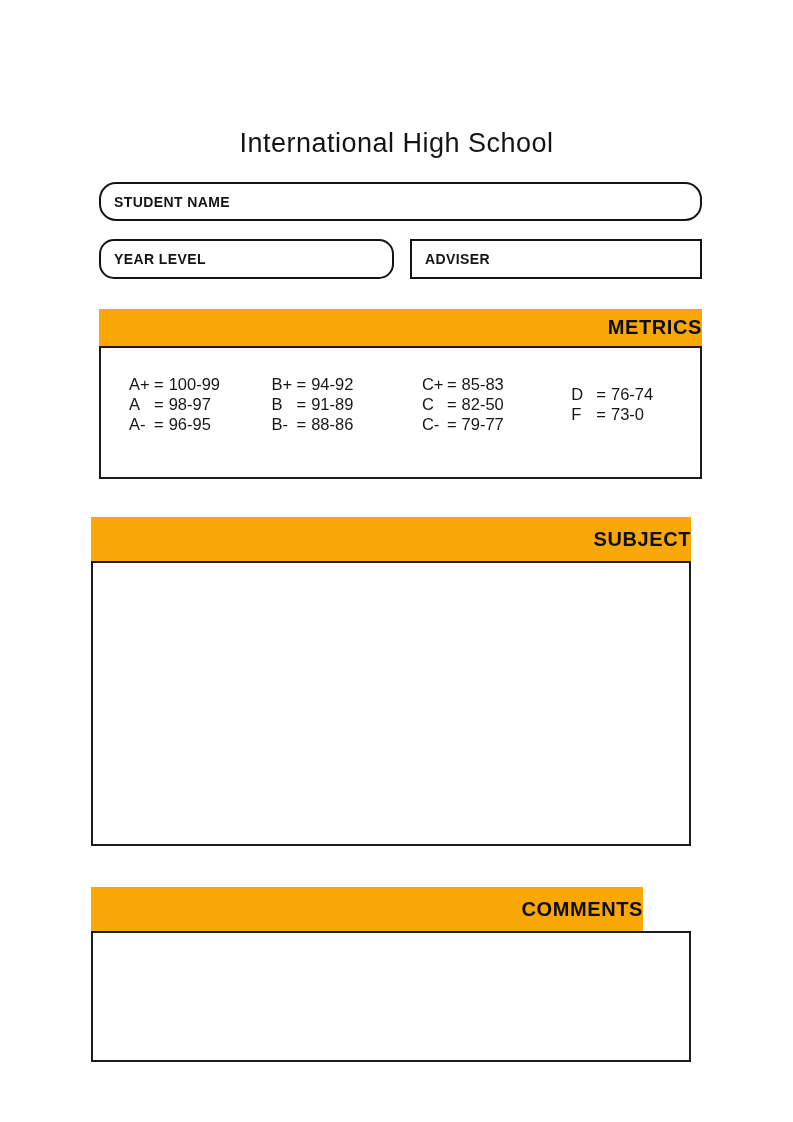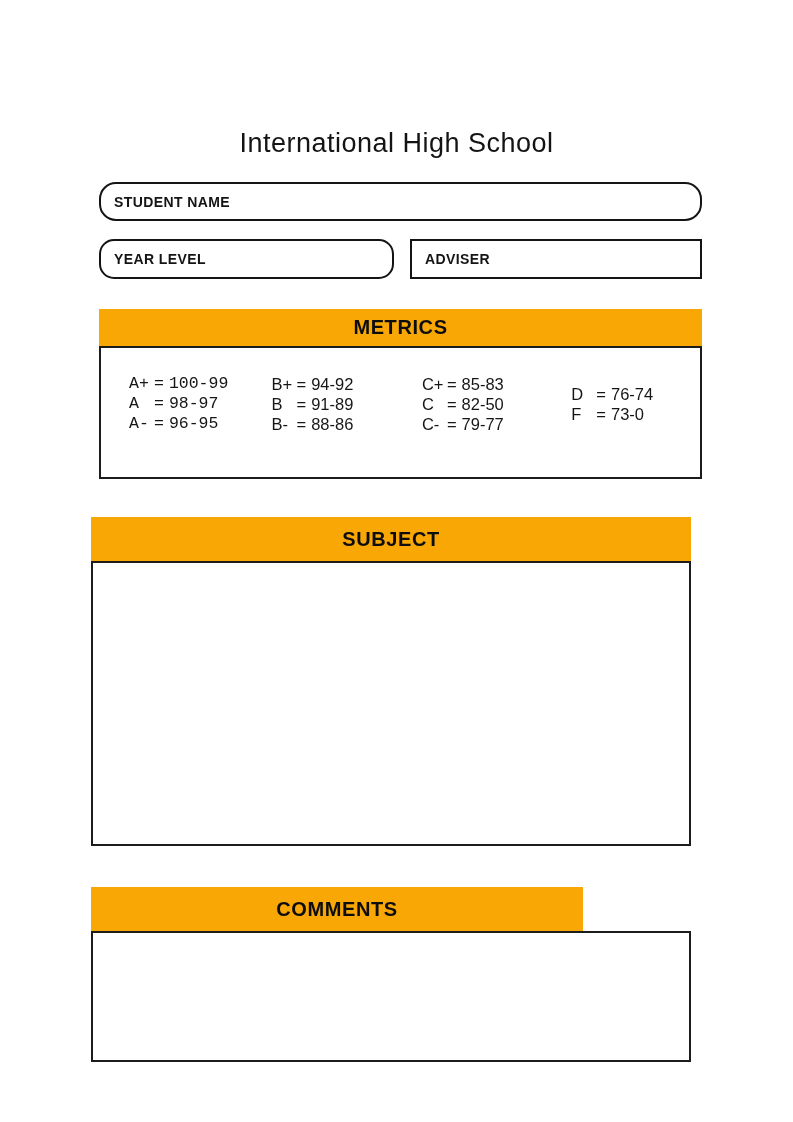--- a/index.html
+++ b/index.html
@@ -58,44 +58,44 @@
   }
   .student-box { left: 99px; top: 182px; width: 603px; height: 39px; border-radius: 17px; }
   .year-box    { left: 99px; top: 239px; width: 295px; height: 40px; border-radius: 15px; }
   .adviser-box { left: 410px; top: 239px; width: 292px; height: 40px; }
 
   .section-bar {
     position: absolute;
     background: var(--accent);
     display: flex;
     align-items: center;
-    justify-content: center;
+    justify-content: flex-end;
   }
   .section-bar .bar-title {
     font-size: 20px;
     font-weight: 800;
     letter-spacing: 0.6px;
     color: #0d0d0d;
   }
   .metrics-bar  { left: 99px; top: 309px; width: 603px; height: 37px; }
   .subject-bar  { left: 91px; top: 517px; width: 600px; height: 44px; }
-  .comments-bar { left: 91px; top: 887px; width: 492px; height: 44px; }
+  .comments-bar { left: 91px; top: 887px; width: 552px; height: 44px; }
 
   .content-box {
     position: absolute;
     border: 2px solid #1c1c1c;
     background: var(--paper);
   }
   .metrics-box  { left: 99px; top: 346px; width: 603px; height: 133px;
                   display: flex; padding: 26px 0 0 28px; }
   .subject-box  { left: 91px; top: 561px; width: 600px; height: 285px; border-width: 2px; }
   .comments-box { left: 91px; top: 931px; width: 600px; height: 131px; }
 
   .metric-col { display: block; }
-  .col-1 { width: 144px; font-family: Liberation Mono, monospace; }
+  .col-1 { width: 144px; }
   .col-2 { width: 152px; }
   .col-3 { width: 151px; }
   .col-4 { width: 130px; padding-top: 10px; }
   .mline {
     font-size: 16.5px;
     line-height: 20px;
     font-weight: 500;
     color: #161616;
     white-space: nowrap;
   }

